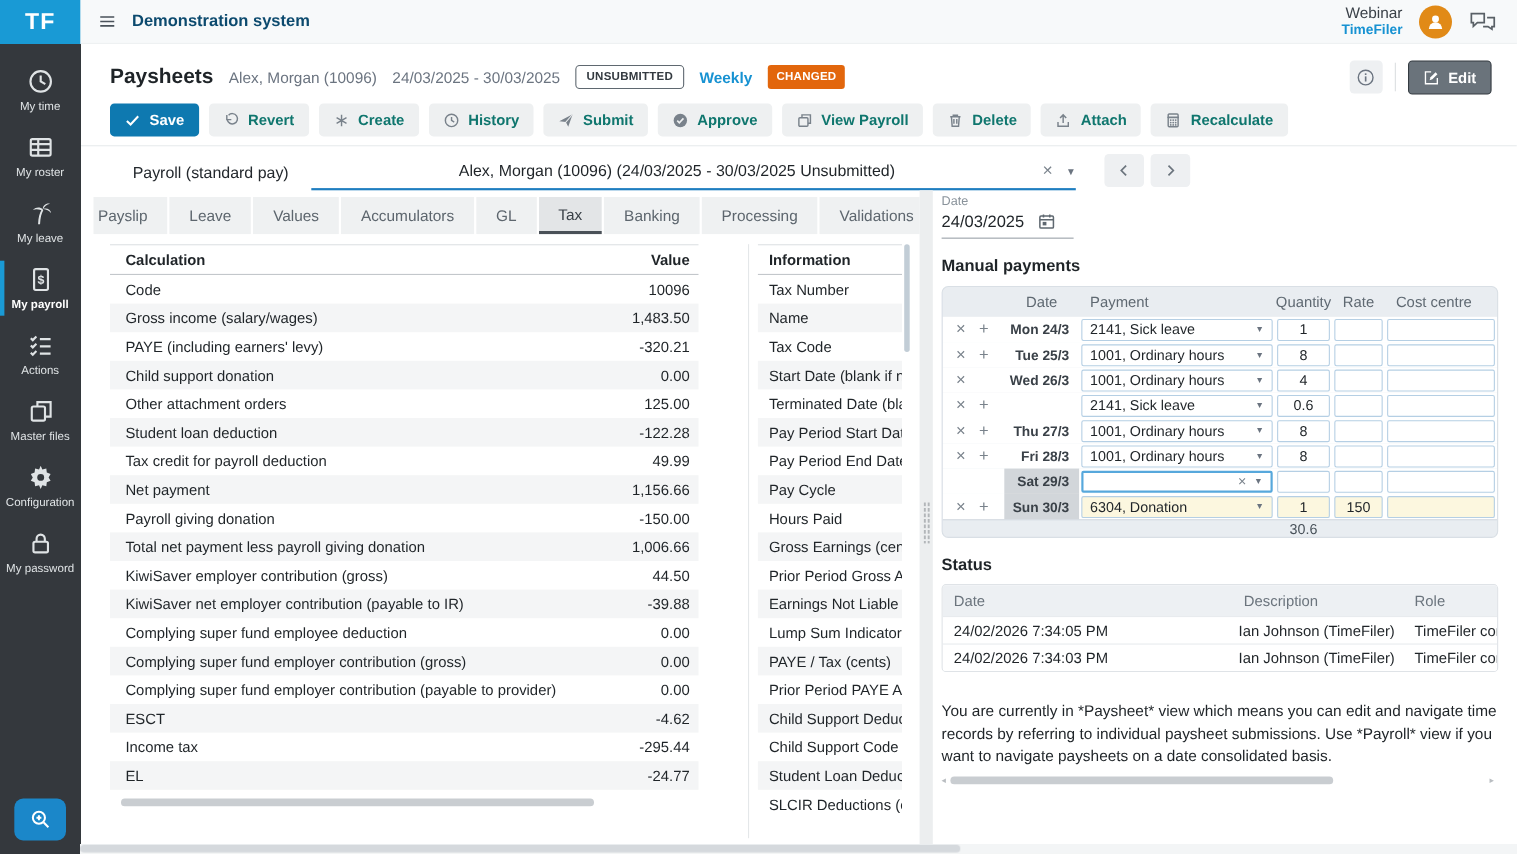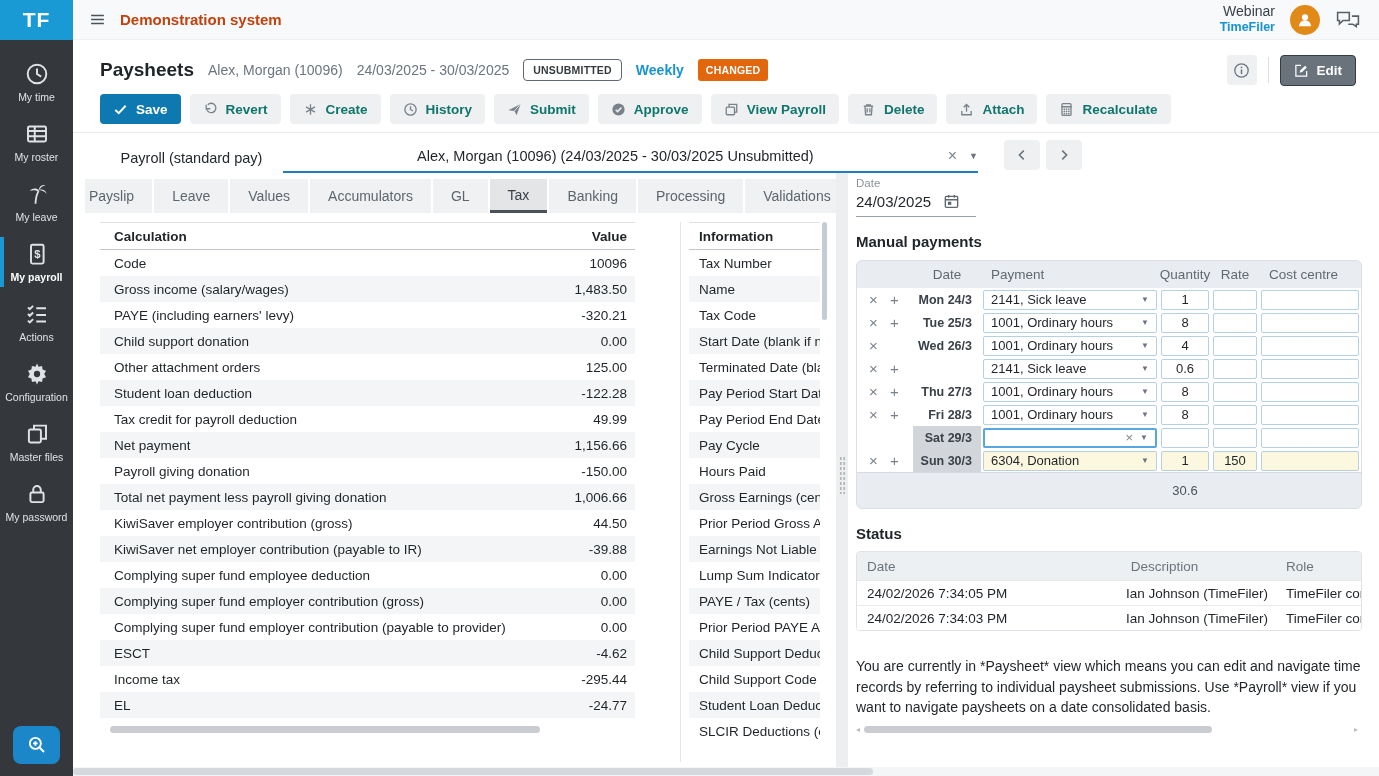--- a/index.html
+++ b/index.html
@@ -3,21 +3,21 @@
 <meta charset="utf-8">
 <style>
   * { margin:0; padding:0; box-sizing:border-box; }
   html,body { width:1379px; height:776px; overflow:hidden; background:#fff;
     font-family:"Liberation Sans", sans-serif; color:#1f2428; }
 
   
   .topbar{position:fixed;top:0;left:0;right:0;height:40px;background:#f7f9fa;display:flex;align-items:center;z-index:20;border-bottom:1px solid #eef1f2;}
   .logo{width:73px;height:40px;background:#199ad5;color:#fff;font-weight:bold;font-size:21px;display:flex;align-items:center;justify-content:center;letter-spacing:1px;}
   .hamburger{margin:0 14px 0 16px;display:flex;align-items:center;}
-  .app-title{font-size:15px;font-weight:bold;color:#c2410c;}
+  .app-title{font-size:15px;font-weight:bold;color:#0c4a6e;}
   .top-right{margin-left:auto;display:flex;align-items:center;gap:15px;padding-right:18px;}
   .user-text{text-align:right;line-height:1.25;margin-left:32px;}
   .user-line1{font-size:14px;color:#3a4148;}
   .user-line2{font-size:12.5px;font-weight:bold;color:#1792d2;}
   .avatar{width:30px;height:30px;border-radius:50%;background:#e18a17;display:flex;align-items:center;justify-content:center;}
 
   
   .sidebar{position:fixed;top:40px;left:0;width:73px;bottom:0;background:#34383d;display:flex;flex-direction:column;padding-top:12px;z-index:19;}
   .sb-item{position:relative;display:flex;flex-direction:column;align-items:center;gap:5px;padding:10px 0 9px;cursor:pointer;}
   .sb-item.active::before{content:'';position:absolute;left:0;top:5px;bottom:5px;width:4px;background:#1a9ad5;}
@@ -91,21 +91,21 @@
   .mp-date{font-size:12.5px;font-weight:bold;color:#3a4148;height:100%;display:flex;align-items:center;justify-content:flex-end;padding-right:9px;white-space:nowrap;}
   .mp-date.we{background:#d2d6da;}
   .mp-cell{height:100%;display:flex;align-items:center;}
   .inp{background:#fff;border:1px solid #b5cfe4;border-radius:2px;height:20px;margin:0 2px;display:flex;align-items:center;font-size:13px;padding:0 7px;flex:1;cursor:pointer;white-space:nowrap;overflow:hidden;}
   .inp .car{margin-left:auto;font-size:8px;color:#6b7480;}
   .inp .clr{margin-left:auto;font-size:13px;color:#7b848d;margin-right:7px;}
   .inp .clr + .car{margin-left:0;}
   .inp.num{justify-content:center;}
   .inp.hl{background:#fcf7df;}
   .inp.fc{border:2px solid #57a8dc;}
-  .mp-foot{display:grid;grid-template-columns:56px 68px 178px 52px 48px 1fr;height:36px;align-items:center;border-top:1px solid #d5dbe1;font-size:13px;color:#49525a;}
+  .mp-foot{display:grid;grid-template-columns:56px 68px 178px 52px 48px 1fr;height:16px;align-items:center;border-top:1px solid #d5dbe1;font-size:13px;color:#49525a;}
   .mp-total{grid-column:4;text-align:center;}
 
   .status-title{font-size:15px;font-weight:bold;margin:16px 0 9px;}
   .st-table{width:506px;border:1px solid #dfe3e7;border-radius:4px;overflow:hidden;}
   .st-head{display:grid;grid-template-columns:200px 215px 1fr;height:28px;align-items:center;background:#edf0f3;font-size:13.5px;color:#6b747d;}
   .st-h.l{padding-left:10px;} .st-h.c{text-align:center;} .st-h.r{padding-left:14px;}
   .st-row{display:grid;grid-template-columns:200px 215px 1fr;height:25px;align-items:center;font-size:13.5px;border-top:1px solid #e8ebee;background:#fff;}
   .st-date{padding-left:10px;white-space:nowrap;}
   .st-desc{text-align:right;padding-right:4px;white-space:nowrap;}
   .st-role{padding-left:14px;white-space:nowrap;overflow:hidden;}
@@ -193,35 +193,35 @@
       <div class="sb-item">
         <span class="sb-ic">
           <svg width="24" height="24" viewBox="0 0 16 16" fill="none" stroke="#dfe3e5" stroke-width="1.3">
             <path d="M2 3.6l1.2 1.2L5.4 2.6M2 8l1.2 1.2L5.4 7M2 12.4l1.2 1.2 2.2-2.2M7.5 4.2H14M7.5 8.6H14M7.5 13H14"></path>
           </svg>
         </span>
     <span class="sb-lb">Actions</span>
       </div>
       <div class="sb-item">
         <span class="sb-ic">
+          <svg width="24" height="24" viewBox="0 0 16 16" fill="none" stroke="#dfe3e5" stroke-width="1.3">
+            <rect x="2.6" y="5" width="8" height="8.6" rx="1"></rect>
+            <path d="M6 5V2.4h8v8.8h-3.4"></path>
+          </svg>
+        </span>
+    <span class="sb-lb">Master files</span>
+      </div>
+      <div class="sb-item">
+        <span class="sb-ic">
           <svg width="24" height="24" viewBox="0 0 16 16">
             <path fill="#dfe3e5" d="M8 1l1 2.2 2.4-.6.3 2.4 2.3.9-1.2 2.1 1.2 2.1-2.3.9-.3 2.4-2.4-.6L8 15l-1-2.2-2.4.6-.3-2.4-2.3-.9L3.2 8 2 5.9l2.3-.9.3-2.4 2.4.6z"></path>
             <circle cx="8" cy="8" r="2.1" fill="#34383d"></circle>
           </svg>
         </span>
     <span class="sb-lb">Configuration</span>
-      </div>
-      <div class="sb-item">
-        <span class="sb-ic">
-          <svg width="24" height="24" viewBox="0 0 16 16" fill="none" stroke="#dfe3e5" stroke-width="1.3">
-            <rect x="2.6" y="5" width="8" height="8.6" rx="1"></rect>
-            <path d="M6 5V2.4h8v8.8h-3.4"></path>
-          </svg>
-        </span>
-    <span class="sb-lb">Master files</span>
       </div>
       <div class="sb-item">
         <span class="sb-ic">
           <svg width="24" height="24" viewBox="0 0 16 16" fill="none" stroke="#dfe3e5" stroke-width="1.3">
             <rect x="3.6" y="7" width="8.8" height="6.4" rx="1"></rect>
             <path d="M5.5 7V5.2a2.5 2.5 0 0 1 5 0V7"></path>
           </svg>
         </span>
     <span class="sb-lb">My password</span>
       </div>

